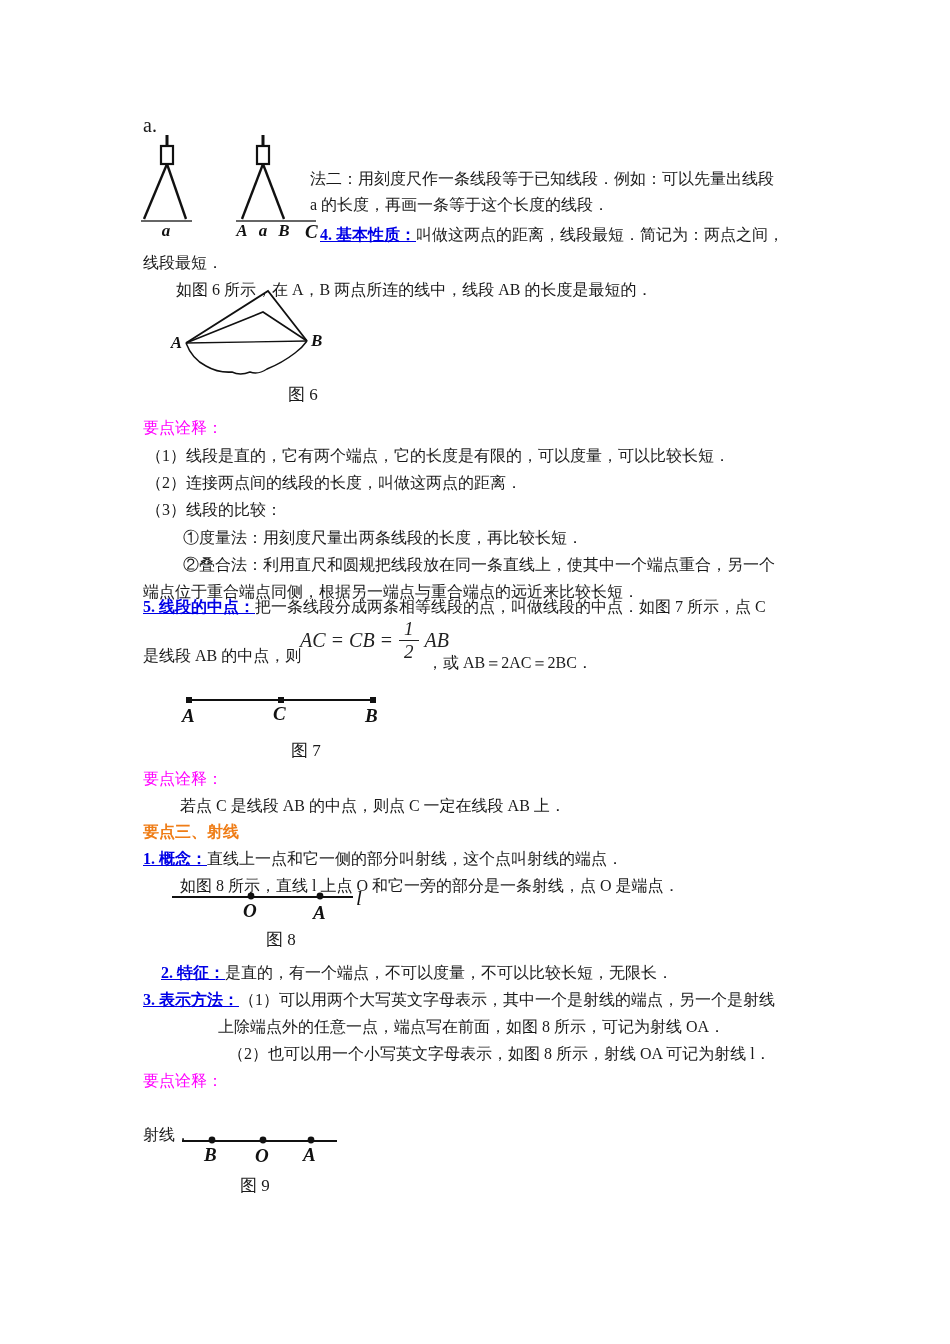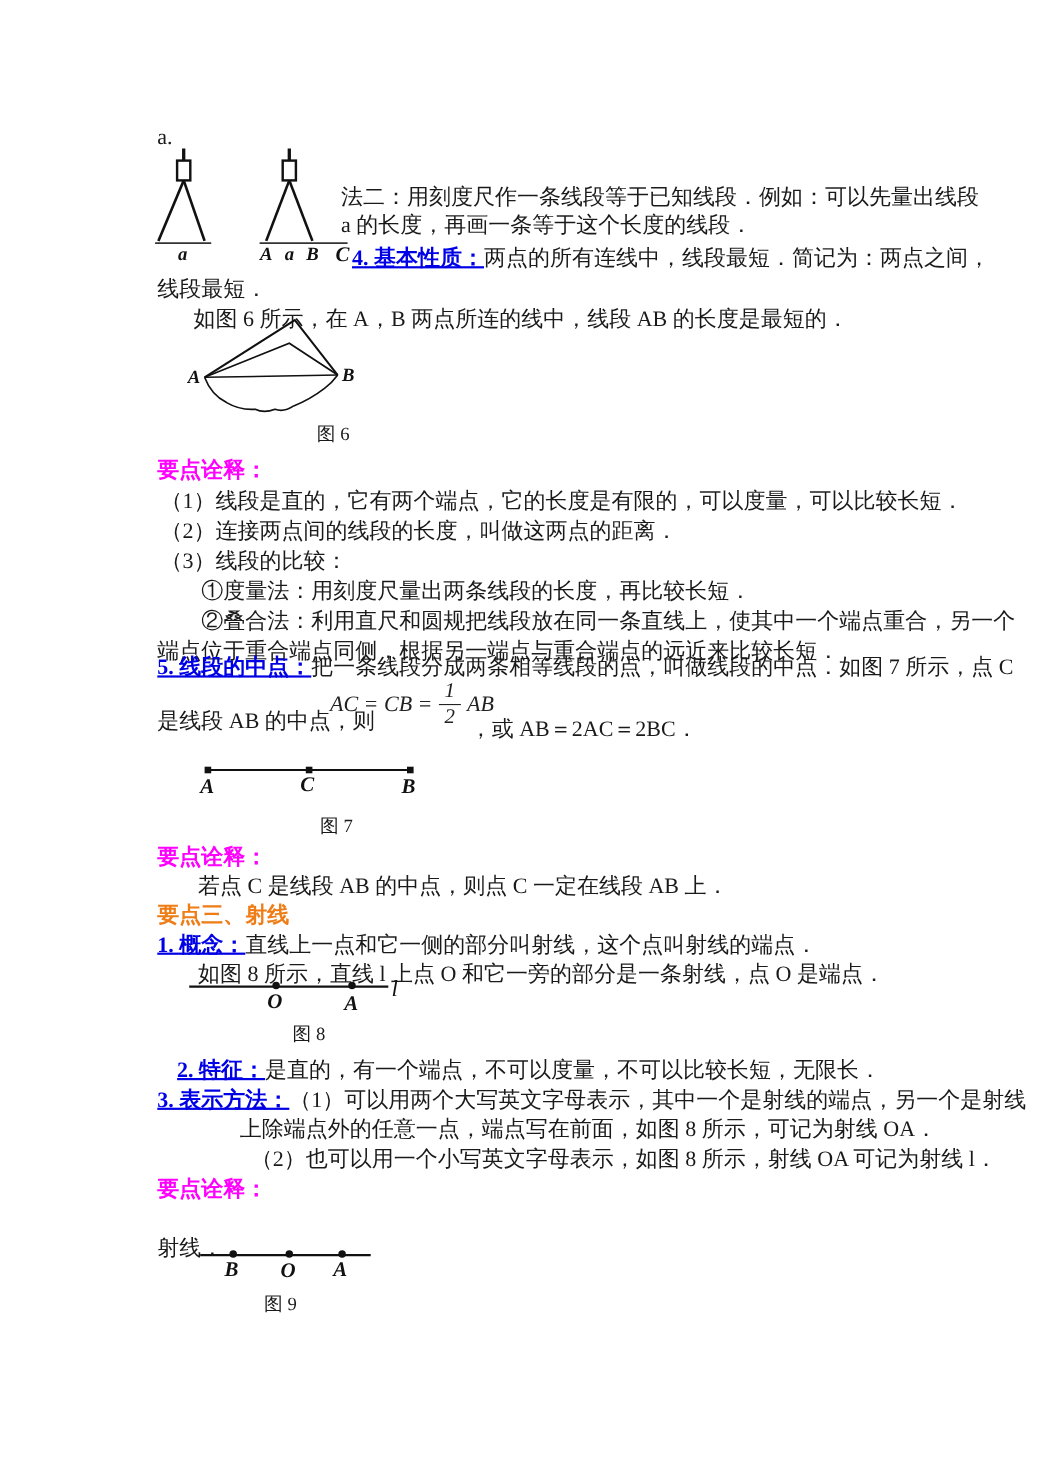--- a/index.html
+++ b/index.html
@@ -6,24 +6,24 @@
     --c-blue:#0000e6; --c-magenta:#ff00ff; --c-orange:#ef7d17; --c-text:#1a1a1a;
   }
   html,body{margin:0;padding:0;background:#ffffff;}
   .page{
     position:relative; width:950px; height:1344px; background:#ffffff; overflow:hidden;
     font-family:"Liberation Serif","DejaVu Serif",serif;
     color:var(--c-text);
   }
   .line{
     position:absolute; white-space:nowrap;
-    font-size:20px; line-height:26px; color:var(--c-text);
+    font-size:16px; line-height:26px; color:var(--c-text);
   }
   .prefix-blue{ color:var(--c-blue); font-weight:bold; text-decoration:underline; }
-  .h-magenta{ color:var(--c-magenta); font-weight:bold; }
+  .h-magenta{ color:var(--c-magenta); font-weight:normal; }
   .h-orange{ color:var(--c-orange); font-weight:bold; }
   .fig-label{
     position:absolute; font-family:"Liberation Serif","DejaVu Serif",serif;
     font-style:italic; font-weight:bold; font-size:19px; line-height:19px; color:#111;
   }
   .caption{ position:absolute; font-size:17px; color:var(--c-text); white-space:nowrap;}
   .fig{ position:absolute; }
   svg text{
     font-family:"Liberation Serif","DejaVu Serif",serif;
     font-style:italic; font-weight:bold; fill:#111;
@@ -61,21 +61,21 @@
     <text x="104" y="103" font-size="17" text-anchor="middle">A</text>
     <text x="125" y="103" font-size="17" text-anchor="middle">a</text>
     <text x="146" y="103" font-size="17" text-anchor="middle">B</text>
   </svg>
   <div class="fig-label" style="left:305px; top:222px;">C</div>
 
   <div class="line" style="left:310px; top:166px;">法二：用刻度尺作一条线段等于已知线段．例如：可以先量出线段</div>
   <div class="line" style="left:310px; top:192px;">a 的长度，再画一条等于这个长度的线段．</div>
 
   <div class="line" style="left:320px; top:222px;">
-    <span class="prefix-blue">4. 基本性质：</span><span>两点的所有连线中，线段最短．简记为：两点之间，</span>
+    <span class="prefix-blue">4. 基本性质：</span><span>叫做这两点的距离，线段最短．简记为：两点之间，</span>
   </div>
   <div class="line" style="left:143px; top:250px;">线段最短．</div>
   <div class="line" style="left:176px; top:277px;">如图 6 所示，在 A，B 两点所连的线中，线段 AB 的长度是最短的．</div>
 
   <svg class="fig" style="left:170px; top:283px;" width="160" height="95" viewBox="0 0 160 95">
     <line x1="16" y1="60" x2="137" y2="58" stroke="#111" stroke-width="1.4"></line>
     <path d="M16,60 L98,8 L137,58" fill="none" stroke="#111" stroke-width="1.8"></path>
     <path d="M16,60 L93,29 L137,58" fill="none" stroke="#111" stroke-width="1.6"></path>
     <path d="M16,60 Q22,76 36,83 Q48,90 62,89 Q70,93 80,89 Q88,92 97,86 Q112,80 125,70 Q132,65 137,58" fill="none" stroke="#111" stroke-width="1.5"></path>
     <text x="12" y="65" font-size="17" text-anchor="end">A</text>

